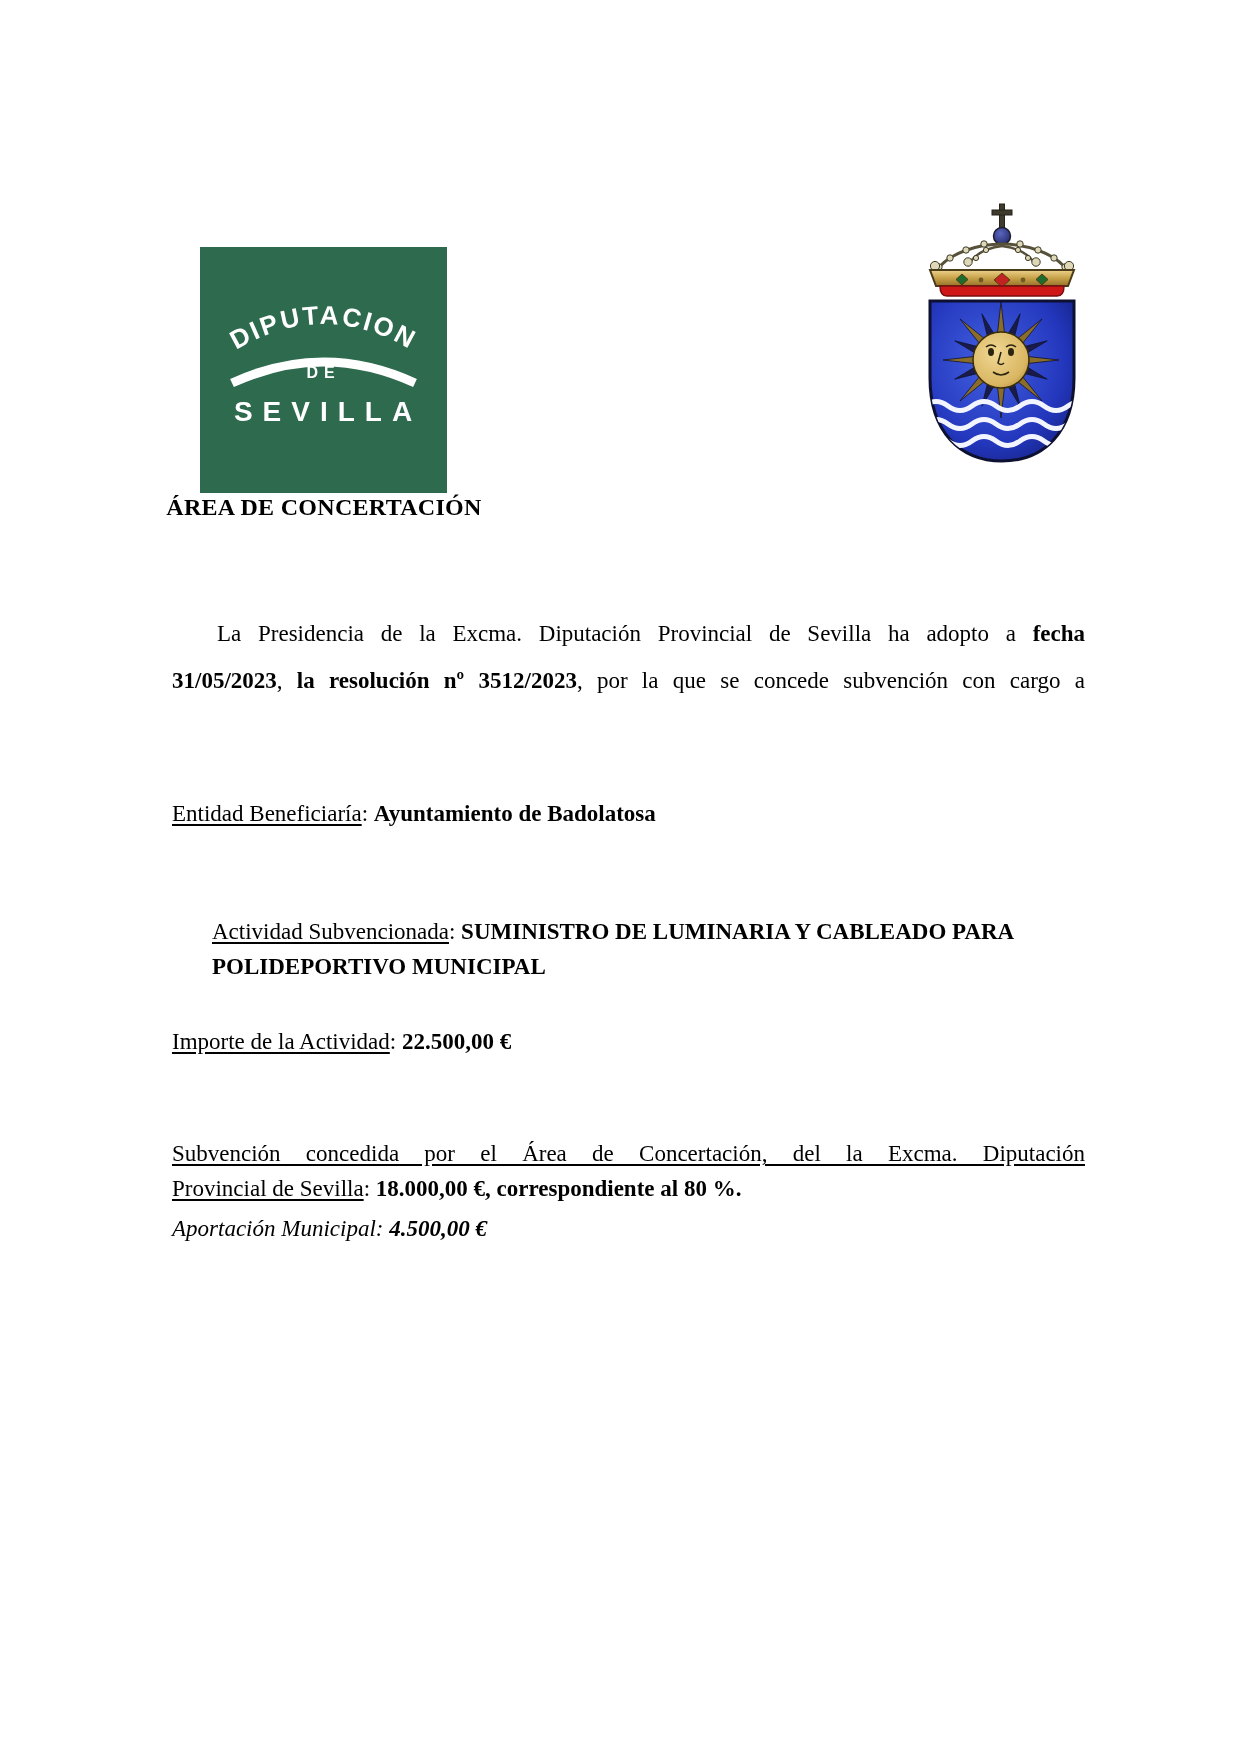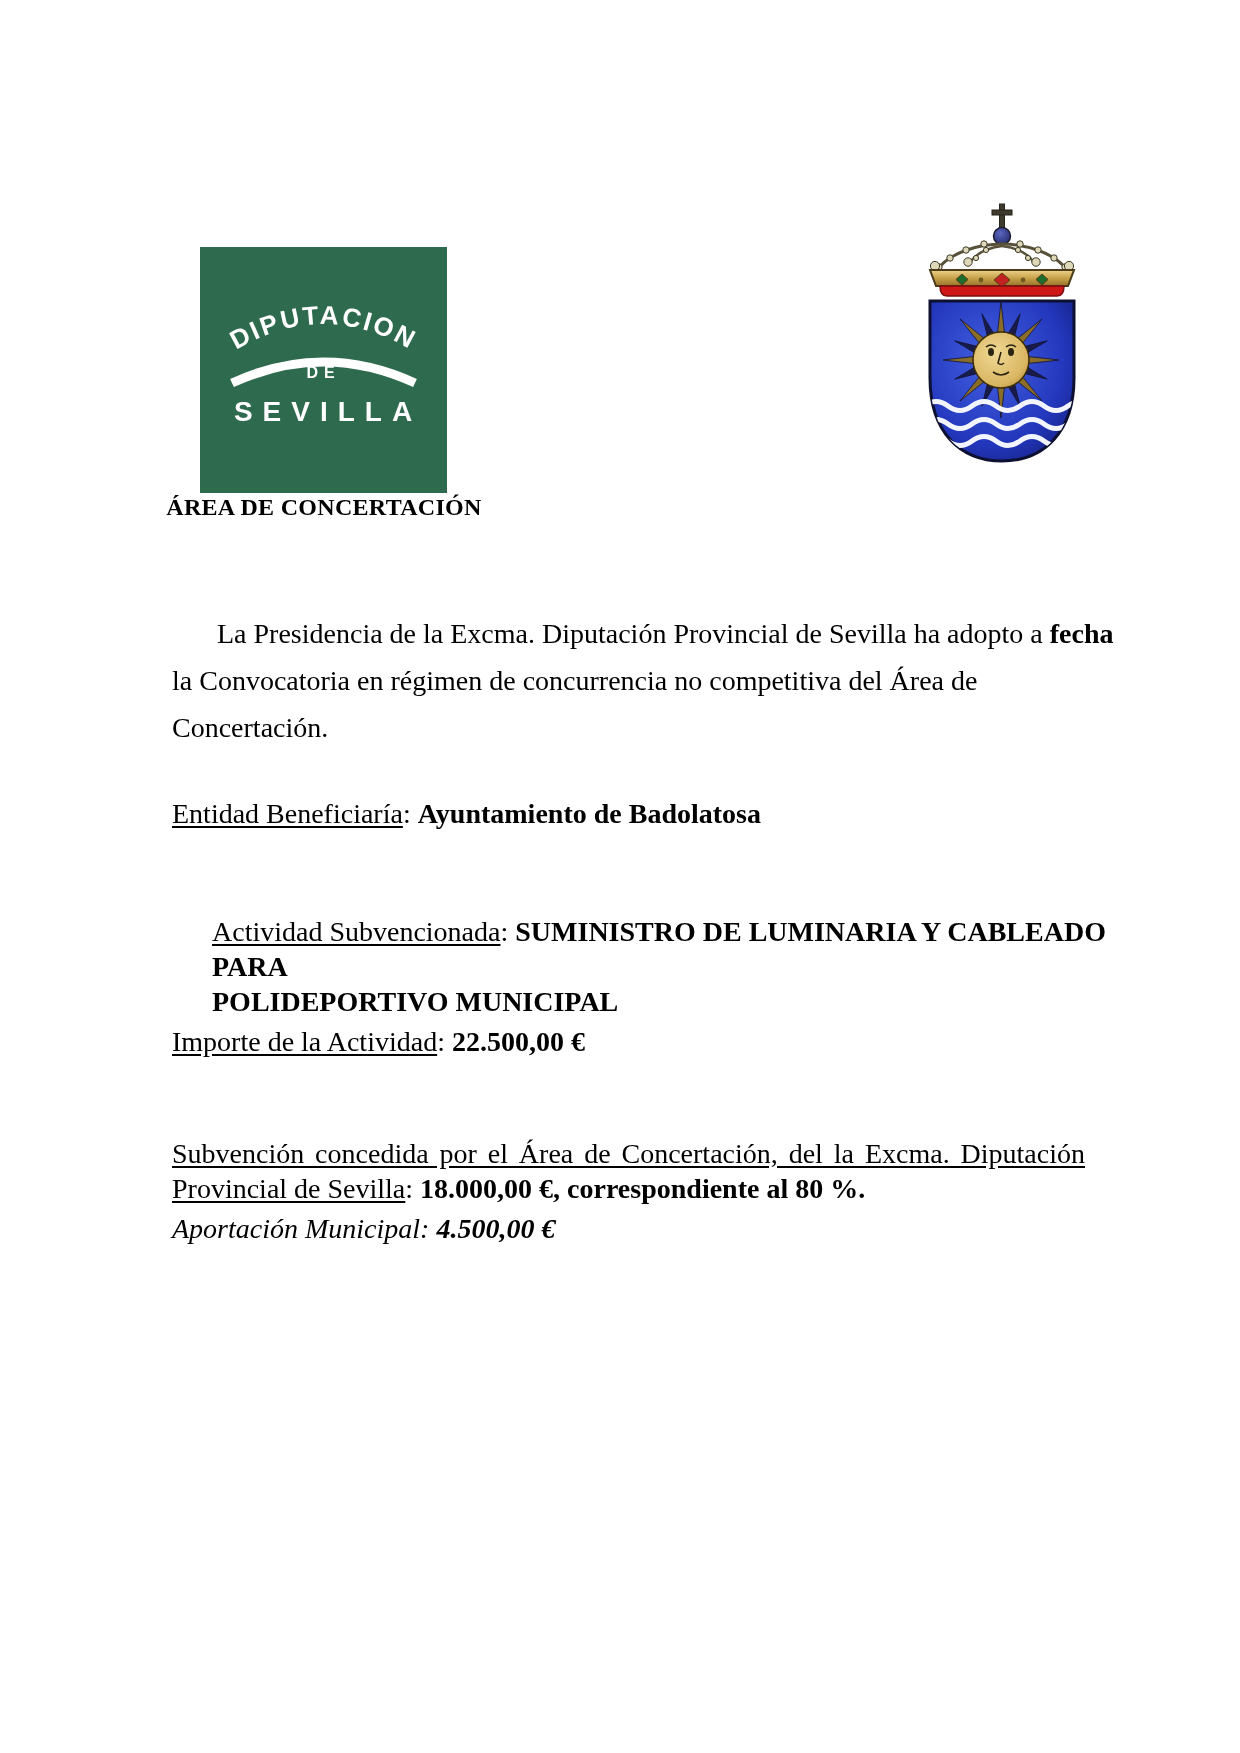--- a/index.html
+++ b/index.html
@@ -31,21 +31,21 @@
   .coat-box {
     position: absolute;
     left: 910px; top: 200px;
     width: 184px; height: 272px;
   }
   
   .tb {
     position: absolute;
     left: 172px;
     width: 913px;
-    font-size: 28px;
+    font-size: 23px;
     line-height: 35px;
   }
   .paragraph { top: 610px; line-height: 47px; }
   .jline { text-align: justify; text-align-last: justify; white-space: nowrap; }
   .indent { padding-left: 45px; }
   .f-entidad    { top: 796px; }
   .f-actividad  { top: 914px; margin-left: 40px; }
   .f-importe    { top: 1024px; }
   .f-subvencion { top: 1136px; }
   .f-aportacion { top: 1211px; font-style: italic; }
@@ -171,21 +171,21 @@
           <path d="M14,206 Q26,197 38,206 T62,206 T86,206 T110,206 T134,206 T158,206 T182,206"></path>
           <path d="M14,224 Q26,215 38,224 T62,224 T86,224 T110,224 T134,224 T158,224 T182,224"></path>
           <path d="M14,241 Q26,232 38,241 T62,241 T86,241 T110,241 T134,241 T158,241 T182,241"></path>
         </g>
       </g>
     </svg>
   </div>
 
   <div class="tb paragraph">
     <div class="jline indent"><span>La Presidencia de la Excma. Diputación Provincial de Sevilla ha adopto a </span><span class="b">fecha</span></div>
-    <div><span>la Convocatoria en régimen de concurrencia no competitiva del Área de Concertación.</span></div>
+    <div class="jline"><span class="b">31/05/2023</span><span>, </span><span class="b">la resolución nº 3512/2023</span><span>, por la que se concede subvención con cargo a</span></div>
   </div>
 
   <div class="tb f-entidad">
     <span class="u">Entidad Beneficiaría</span><span>: </span><span class="b">Ayuntamiento de Badolatosa</span>
   </div>
 
   <div class="tb f-actividad">
     <span class="u">Actividad Subvencionada</span><span>: </span><span class="b">SUMINISTRO DE LUMINARIA Y CABLEADO PARA</span><br>
     <span class="b">POLIDEPORTIVO MUNICIPAL</span>
   </div>

